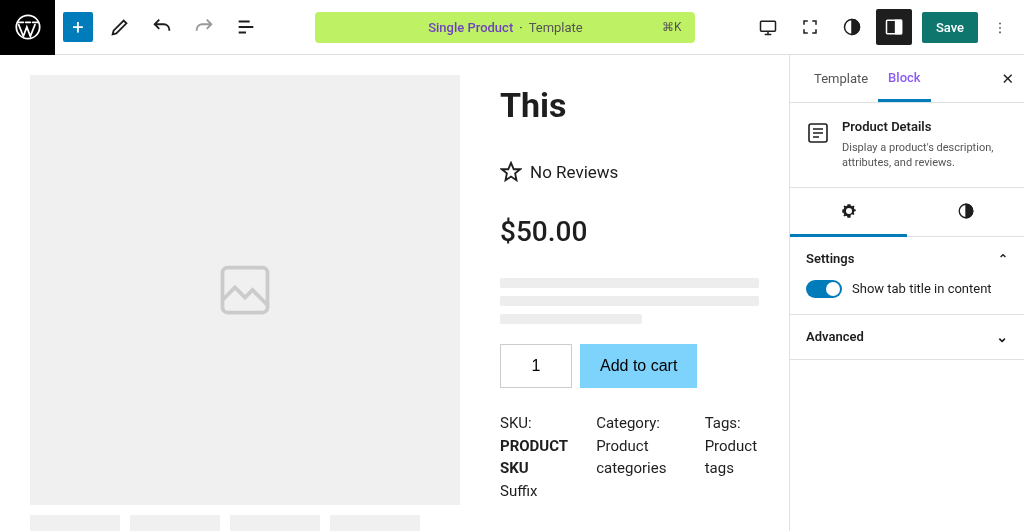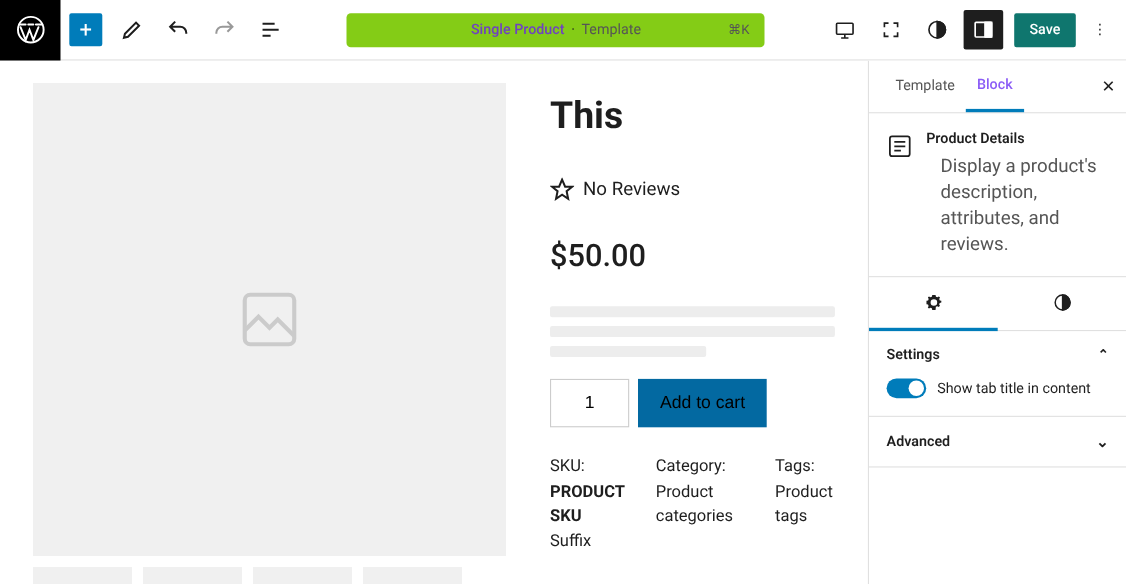--- a/index.html
+++ b/index.html
@@ -10,21 +10,21 @@
     
     .top-toolbar { height: 55px; display: flex; align-items: center; background: #fff; border-bottom: 1px solid #e0e0e0; }
     .wp-logo { width: 55px; height: 55px; background: #000; display: flex; align-items: center; justify-content: center; }
     .wp-logo svg { width: 28px; height: 28px; }
     .tool-icons-left { display: flex; align-items: center; gap: 12px; padding: 0 8px; }
     .add-btn { width: 30px; height: 30px; background: #007cba; color: #fff; display: flex; align-items: center; justify-content: center; border-radius: 2px; cursor: pointer; font-size: 20px; font-weight: 400; }
     .tool-icon { width: 30px; height: 30px; display: flex; align-items: center; justify-content: center; cursor: pointer; }
     .tool-icon svg { width: 22px; height: 22px; }
 
     .center-bar { flex: 1; display: flex; justify-content: center; }
-    .template-pill { background: #84cc16; border-radius: 4px; padding: 8px 20px; display: flex; align-items: center; gap: 6px; min-width: 380px; justify-content: center; position: relative; }
+    .template-pill { background: #bef264; border-radius: 4px; padding: 8px 20px; display: flex; align-items: center; gap: 6px; min-width: 380px; justify-content: center; position: relative; }
     .template-name { color: #6f42c1; font-weight: 500; }
     .template-type { color: #555; }
     .shortcut { position: absolute; right: 14px; color: #555; font-size: 12px; }
 
     .tool-icons-right { display: flex; align-items: center; gap: 6px; padding: 0 8px; }
     .view-btn { width: 36px; height: 36px; display: flex; align-items: center; justify-content: center; cursor: pointer; border-radius: 2px; }
     .view-btn.active { background: #1e1e1e; color: #fff; }
     .save-btn { background: #0f766e; color: #fff; padding: 8px 14px; border-radius: 2px; cursor: pointer; font-weight: 500; margin-left: 4px; }
     .more-btn { width: 32px; display: flex; align-items: center; justify-content: center; cursor: pointer; }
 
@@ -44,36 +44,36 @@
     .reviews svg { width: 22px; height: 22px; }
     .reviews-text { font-size: 17px; }
     .price { font-size: 28px; font-weight: 500; margin-bottom: 30px; }
     .excerpt { font-size: 17px; margin-bottom: 24px; }
     .lines { margin-bottom: 20px; }
     .line { height: 10px; background: #ededed; margin-bottom: 8px; border-radius: 2px; }
     .line.short { width: 55%; }
 
     .cart-row { display: flex; gap: 8px; margin-bottom: 24px; }
     .qty-input { width: 72px; height: 44px; border: 1px solid #ccc; text-align: center; font-size: 16px; }
-    .add-to-cart { height: 44px; padding: 0 20px; background: #0369a1; border: none; font-size: 16px; font-weight: 500; cursor: pointer; }
+    .add-to-cart { height: 44px; padding: 0 20px; background: #7dd3fc; border: none; font-size: 16px; font-weight: 500; cursor: pointer; }
 
     .meta-row { display: flex; gap: 28px; font-size: 15px; }
     .meta-item { max-width: 110px; line-height: 1.5; }
 
     
     .sidebar { width: 235px; border-left: 1px solid #e0e0e0; background: #fff; display: flex; flex-direction: column; }
     .sidebar-tabs { display: flex; align-items: center; padding: 0 14px; height: 48px; border-bottom: 1px solid #e0e0e0; position: relative; }
     .sidebar-tab { padding: 14px 10px; cursor: pointer; color: #555; font-size: 13px; }
     .sidebar-tab.active { color: #8b5cf6; font-weight: 500; border-bottom: 3px solid #007cba; margin-bottom: -1px; }
     .close-x { position: absolute; right: 10px; cursor: pointer; font-size: 15px; }
 
     .block-info { padding: 16px; display: flex; gap: 12px; border-bottom: 1px solid #e0e0e0; }
     .block-icon { width: 24px; height: 24px; flex-shrink: 0; margin-top: 2px; }
     .block-title { font-weight: 600; margin-bottom: 6px; }
-    .block-desc { font-size: 17px; color: #555; line-height: 1.4; margin-left: 13px; }
+    .block-desc { font-size: 11px; color: #555; line-height: 1.4; }
 
     .panel-tabs { display: flex; border-bottom: 1px solid #e0e0e0; }
     .panel-tab { flex: 1; padding: 14px 0; display: flex; justify-content: center; cursor: pointer; }
     .panel-tab.active { border-bottom: 3px solid #007cba; margin-bottom: -1px; }
 
     .panel-section { border-bottom: 1px solid #e0e0e0; }
     .panel-header { display: flex; align-items: center; justify-content: space-between; padding: 14px 16px; cursor: pointer; font-weight: 600; }
     .panel-body { padding: 0 16px 16px; }
     .toggle-row { display: flex; align-items: center; gap: 10px; font-size: 13px; }
     .toggle { width: 36px; height: 18px; background: #007cba; border-radius: 9px; position: relative; cursor: pointer; }

